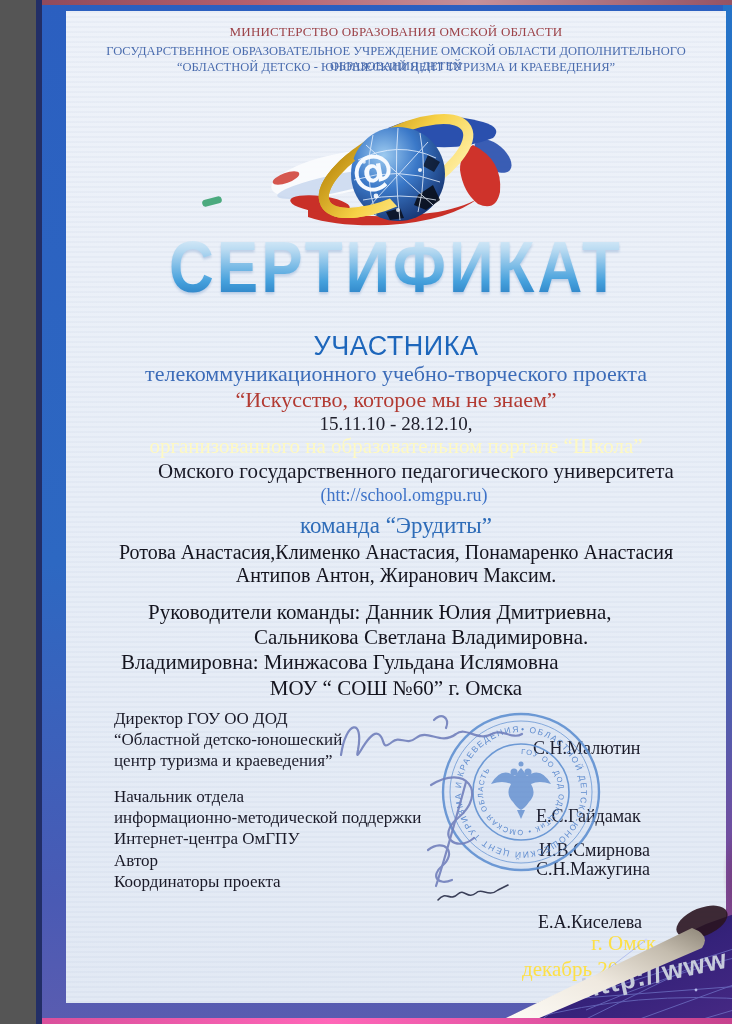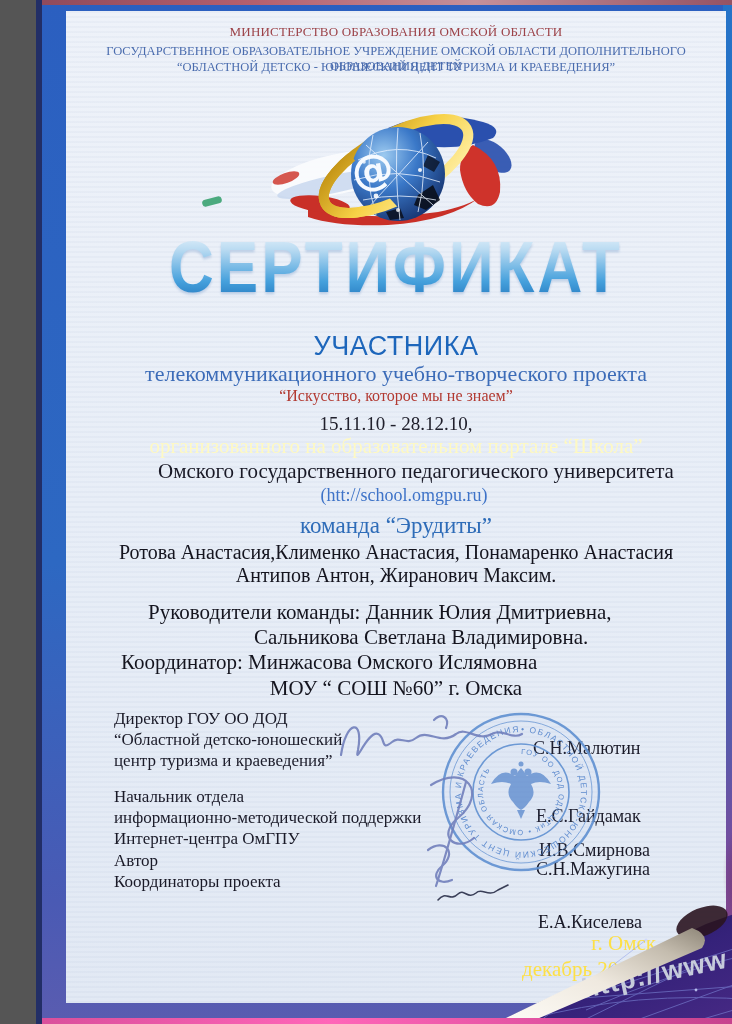--- a/index.html
+++ b/index.html
@@ -28,21 +28,21 @@
   .hdr3{top:60px;font-size:12.5px;color:#4a6cae;}
   .title{top:226px;font-family:"Liberation Sans","DejaVu Sans",sans-serif;
          font-size:62px;font-weight:700;letter-spacing:3px;
          transform:scaleY(1.15);transform-origin:top center;
          background:linear-gradient(180deg,#f6fbfe 0%,#bcdcf2 28%,#45a0dc 68%,#1a6cb4 100%);
          -webkit-background-clip:text;background-clip:text;color:transparent;
          filter:drop-shadow(0 2px 1px rgba(110,150,200,.35));}
   .subtitle{top:331px;font-family:"Liberation Sans","DejaVu Sans",sans-serif;
             font-size:27px;font-weight:400;color:#1d66bb;letter-spacing:.5px;}
   .p-type{top:361px;font-size:22px;color:#3c6cb8;}
-  .p-name{top:387px;font-size:16px;color:#b23a32;}
+  .p-name{top:387px;font-size:22px;color:#b23a32;}
   .p-dates{top:413px;font-size:19px;color:#20202c;}
   .p-portal{top:434px;font-size:21px;color:#fef9c3;}
   .p-univ{top:459px;font-size:21px;color:#191926;padding-left:40px;}
   .p-url{top:485px;font-size:18px;color:#3e73c8;padding-left:16px;}
   .t-name{top:513px;font-size:23px;color:#2e6cb8;}
   .t-m1{top:541px;font-size:20px;color:#14141e;}
   .t-m2{top:564px;font-size:20px;color:#14141e;}
   .lead1{position:absolute;left:112px;top:600px;font-size:21px;color:#14141e;}
   .lead2{position:absolute;left:218px;top:625px;font-size:21px;color:#14141e;}
   .coord{position:absolute;left:85px;top:650px;font-size:21px;color:#14141e;}
@@ -134,21 +134,21 @@
   <div class="ctr p-portal">организованного на образовательном портале “Школа”</div>
   <div class="ctr p-univ">Омского государственного педагогического университета</div>
   <div class="ctr p-url">(htt://school.omgpu.ru)</div>
 
   <div class="ctr t-name">команда “Эрудиты”</div>
   <div class="ctr t-m1">Ротова Анастасия,Клименко Анастасия, Понамаренко Анастасия</div>
   <div class="ctr t-m2">Антипов Антон, Жиранович Максим.</div>
 
   <div class="lead1">Руководители команды: Данник Юлия Дмитриевна,</div>
   <div class="lead2">Сальникова Светлана Владимировна.</div>
-  <div class="coord">Координатор: Минжасова Омского Ислямовна</div>
+  <div class="coord">Владимировна: Минжасова Гульдана Ислямовна</div>
   <div class="ctr school">МОУ “ СОШ №60” г. Омска</div>
 
   <div class="sigcol dirblock">
     <div>Директор ГОУ ОО ДОД</div>
     <div>“Областной детско-юношеский</div>
     <div>центр туризма и краеведения”</div>
   </div>
   <div class="sigcol headblock">
     <div>Начальник отдела</div>
     <div>информационно-методической поддержки</div>

